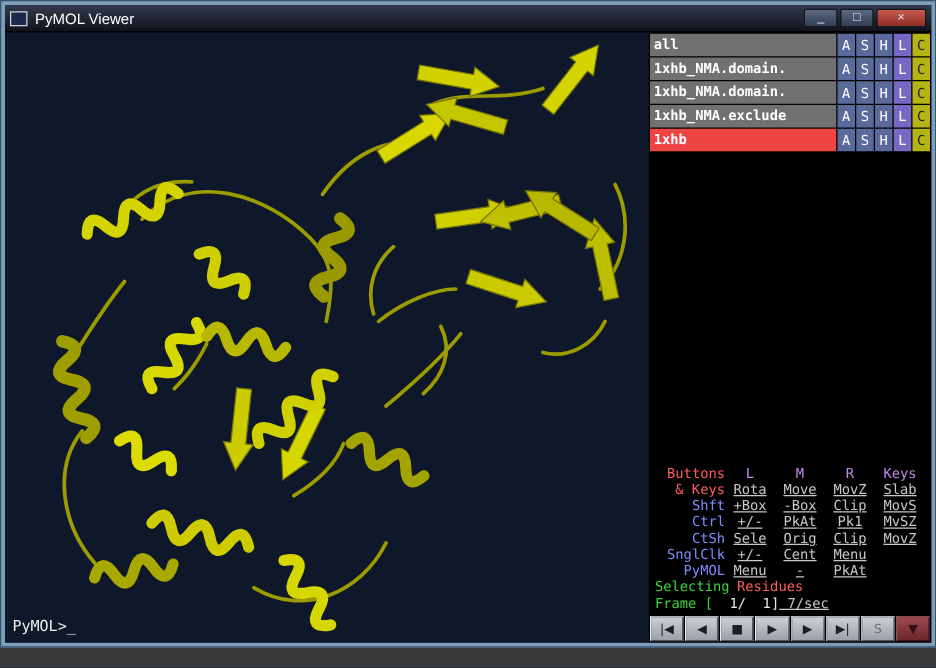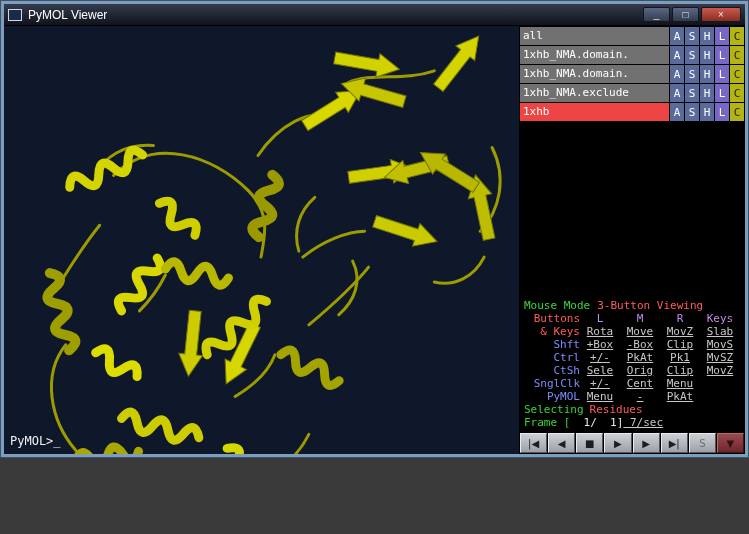--- a/index.html
+++ b/index.html
@@ -1,19 +1,19 @@
 <!DOCTYPE html>
 <html><head>
 <meta charset="utf-8">
 <style>
   * { box-sizing: border-box; margin: 0; padding: 0; }
   body { background: #3a3a3a; font-family: "Liberation Sans", sans-serif; }
 
   .window {
-    width: 749px; height: 458px;
+    width: 749px; height: 518px;
     background: #7f9db9;
     border: 1px solid #36536f;
     padding: 3px;
     position: relative;
   }
   .inner { height: 100%; display: flex; flex-direction: column; background: #000; }
 
   
   .titlebar {
     height: 22px; flex: 0 0 22px;
@@ -46,21 +46,21 @@
   .protein { position: absolute; inset: 0; }
   .prompt {
     position: absolute; left: 6px; bottom: 6px;
     font: 12px "DejaVu Sans Mono", monospace; color: #f0f0f0;
   }
 
   
   .sidebar { width: 226px; flex: 0 0 226px; display: flex; flex-direction: column; background: #000; padding: 1px; }
 
   .obj-row { display: flex; height: 18px; margin-bottom: 1px; font: 11px "DejaVu Sans Mono", monospace; }
-  .obj-name { flex: 1; background: #717171; color: #fff; padding: 2px 0 0 3px; overflow: hidden; white-space: nowrap; }
+  .obj-name { flex: 1; background: #717171; color: #fff; padding: 2px 0 0 3px; overflow: hidden; white-space: nowrap; font-weight: bold; }
   .obj-row.sel .obj-name { background: #ef4444; }
   .obj-btn {
     width: 14px; margin-left: 1px;
     display: flex; align-items: center; justify-content: center;
     color: #fff;
   }
   .b-a, .b-s, .b-h { background: #5a6a9b; }
   .b-l { background: #7868c6; }
   .b-c { background: #b4b414; color: #26260a; }
 
@@ -208,24 +208,20 @@
           <span class="obj-btn b-a">A</span>
           <span class="obj-btn b-s">S</span>
           <span class="obj-btn b-h">H</span>
           <span class="obj-btn b-l">L</span>
           <span class="obj-btn b-c">C</span>
         </div>
 
         <div class="spacer"></div>
 
         <div class="mouse-panel">
-          <div class="mm-free">
-            <span class="t-green">Mouse Mode</span>
-            <span class="t-red sp">3-Button Viewing</span>
-          </div>
           <div class="mm-row">
             <span class="mm-label t-red">Buttons</span>
             <span class="mm-c t-purple">L</span>
             <span class="mm-c t-purple">M</span>
             <span class="mm-c t-purple">R</span>
             <span class="mm-c t-purple">Keys</span>
           </div>
           <div class="mm-row">
             <span class="mm-label t-red">&amp; Keys</span>
             <span class="mm-c t-gray">Rota</span>

